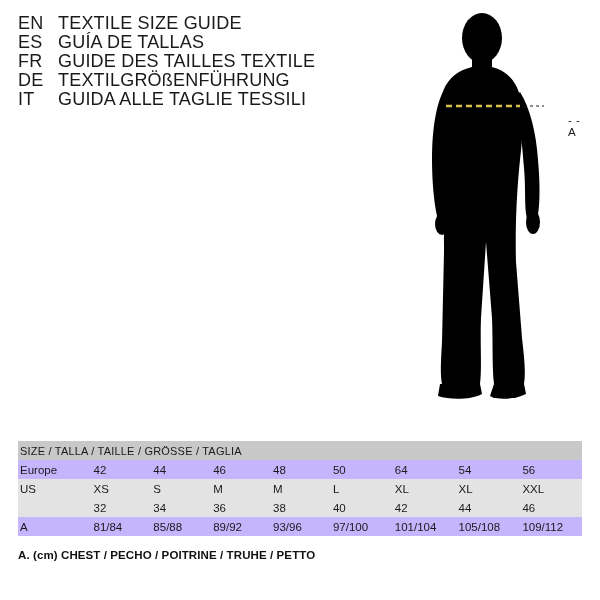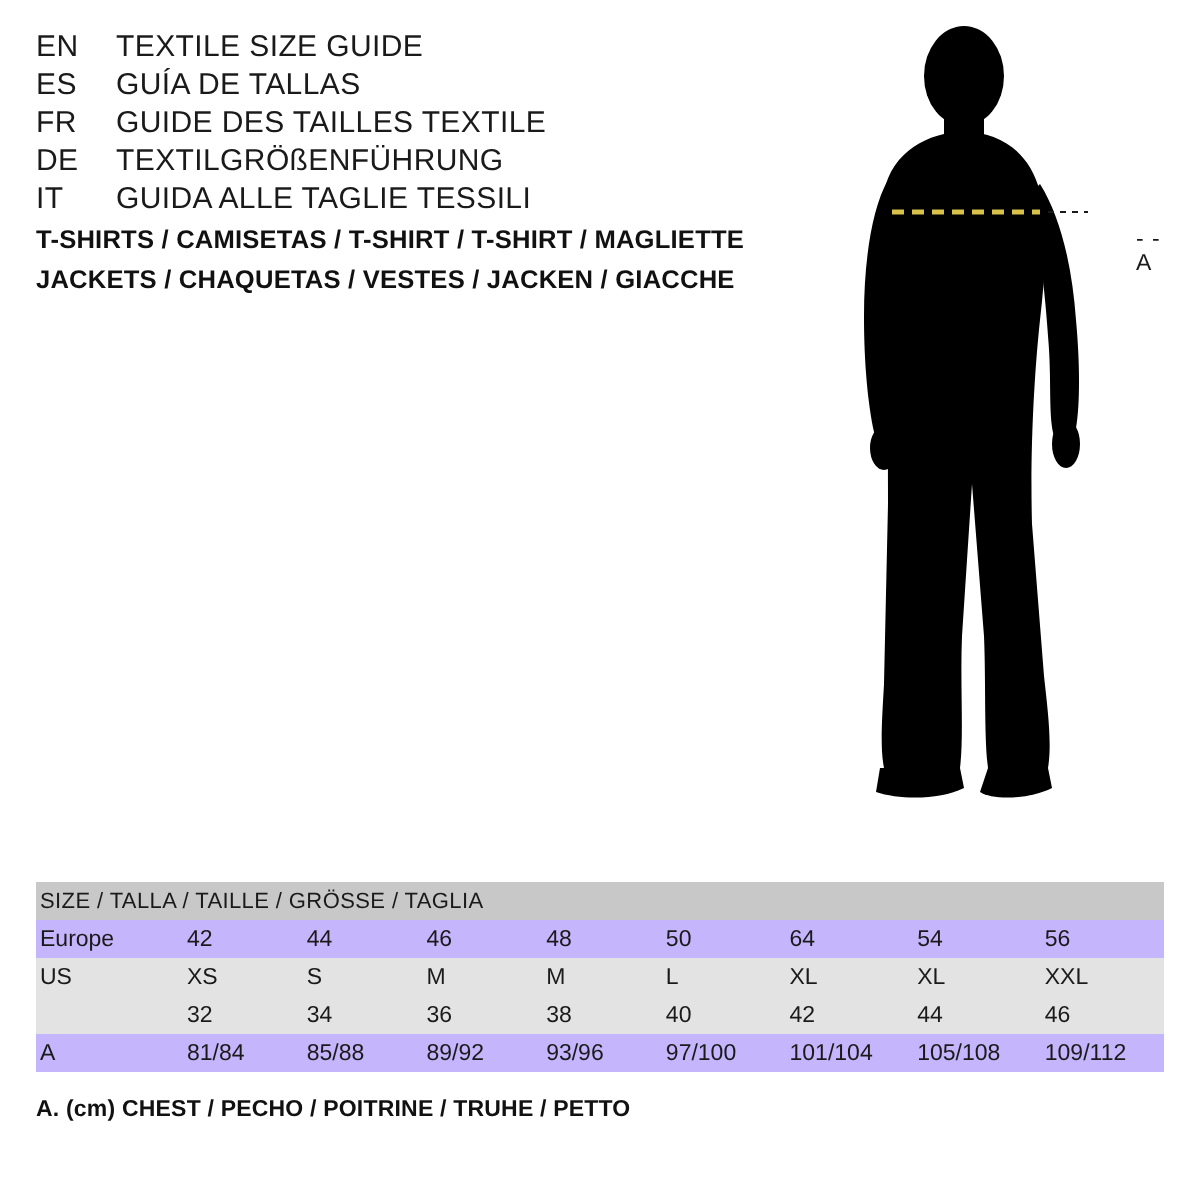--- a/index.html
+++ b/index.html
@@ -25,21 +25,21 @@
   .lang-block {
     position: absolute;
     left: 18px;
     top: 14px;
     width: 350px;
   }
   .lang-row {
     display: flex;
     align-items: flex-end;
     line-height: 19px;
-    font-size: 15px;
+    font-size: 18px;
     letter-spacing: 0.2px;
   }
   .lang-code {
     width: 40px;
     flex: 0 0 40px;
     color: #1a1a1a;
   }
   .lang-text {
     color: #1a1a1a;
   }
@@ -163,24 +163,20 @@
     <div class="lang-row">
       <span class="lang-code">DE</span>
       <span class="lang-text">TEXTILGRÖßENFÜHRUNG</span>
     </div>
     <div class="lang-row">
       <span class="lang-code">IT</span>
       <span class="lang-text">GUIDA ALLE TAGLIE TESSILI</span>
     </div>
   </div>
 
-  <div class="category-block">
-    <div class="category-line">T-SHIRTS / CAMISETAS / T-SHIRT / T-SHIRT / MAGLIETTE</div>
-    <div class="category-line">JACKETS / CHAQUETAS / VESTES / JACKEN / GIACCHE</div>
-  </div>
 
   <div class="figure-wrap">
     <svg class="figure-svg" width="170" height="400" viewBox="0 0 170 400">
 
       <ellipse cx="62" cy="26" rx="20" ry="25" fill="#000000"></ellipse>
 
       <rect x="52" y="46" width="20" height="14" fill="#000000"></rect>
 
       <path d="M62,54
                C 44,54 26,64 22,84

